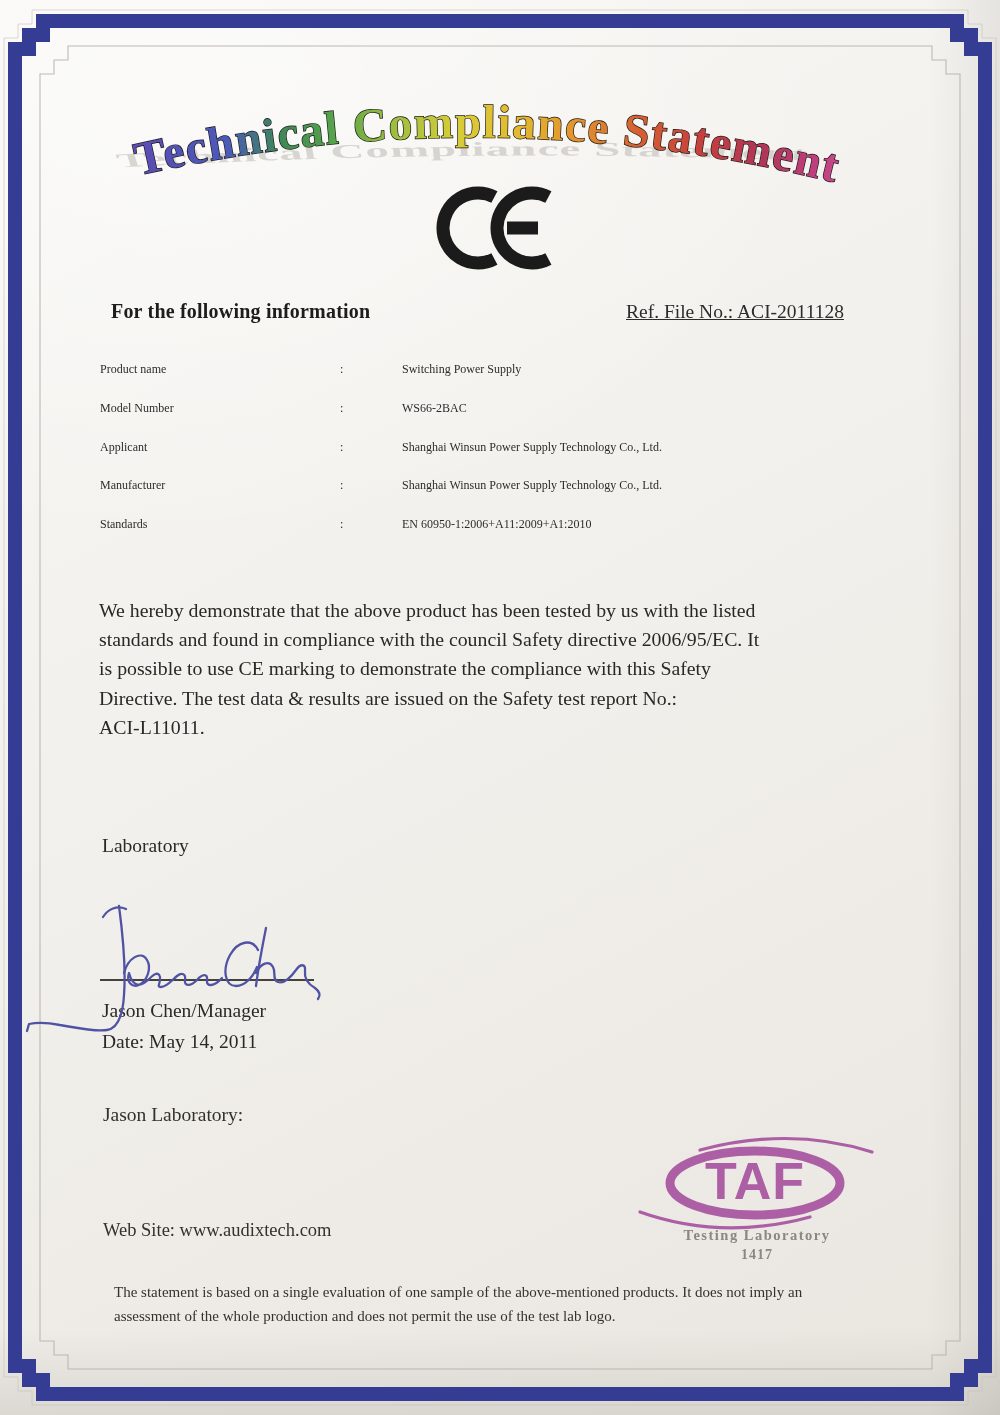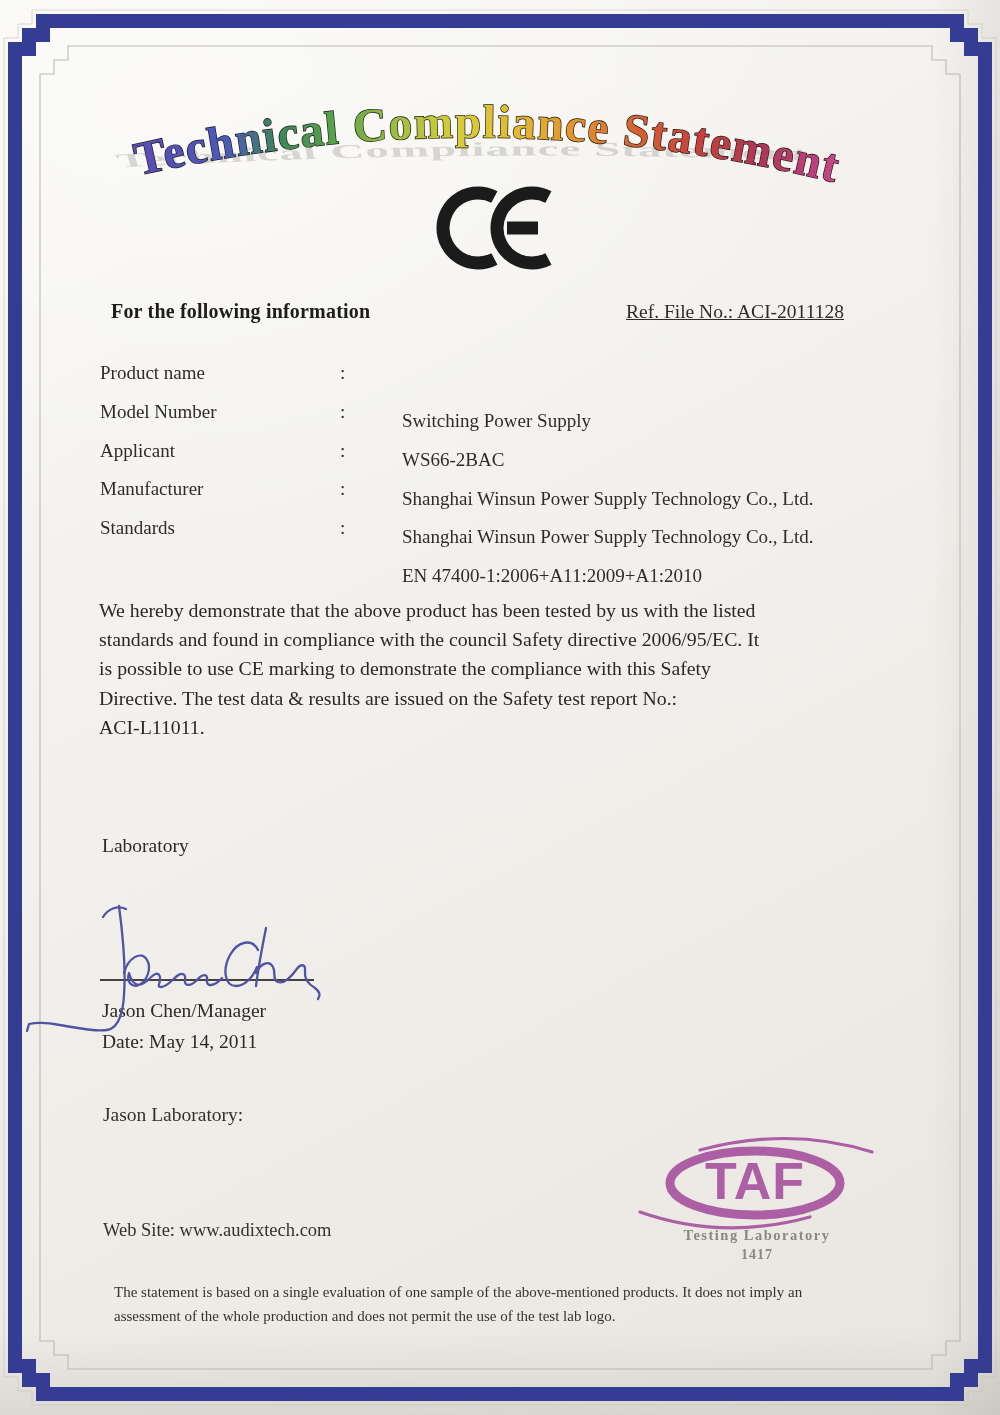--- a/index.html
+++ b/index.html
@@ -17,24 +17,24 @@
     background:
       radial-gradient(1100px 760px at 16% 6%, rgba(255,255,255,.50), rgba(255,255,255,0) 62%),
       linear-gradient(to right, rgba(0,0,0,0) 93%, rgba(95,90,80,.10) 100%),
       linear-gradient(to bottom, rgba(0,0,0,0) 94%, rgba(95,90,80,.13) 100%),
       linear-gradient(152deg,#f8f7f4 0%,#f2f0ec 46%,#e9e6e0 100%);
   }
   .abs{position:absolute;}
   .txt{position:absolute;white-space:pre-line;}
   .heading{font-weight:bold;font-size:20px;color:#1e1d1b;letter-spacing:.2px;}
   .ref{font-size:19.5px;color:#2e2c2a;text-decoration:underline;}
-  .tbl-row{position:absolute;left:100px;width:800px;height:39px;font-size:19px;color:#2e2c2a;text-align:center;}
+  .tbl-row{position:absolute;left:100px;width:800px;height:39px;font-size:12px;color:#2e2c2a;text-align:center;}
   .tbl-label{position:absolute;left:0;top:0;}
   .tbl-colon{position:absolute;left:240px;top:0;}
-  .tbl-value{position:absolute;left:302px;top:0;margin-top:48px;}
+  .tbl-value{position:absolute;left:302px;top:0;}
   .statement{left:99px;top:596px;width:834px;font-size:19.8px;line-height:29.2px;color:#2a2826;}
   .sig-label{left:102px;top:835px;font-size:19.5px;}
   .signer{left:102px;top:1000px;font-size:19.5px;}
   .date{left:102px;top:1031px;font-size:19.5px;}
   .lab-line{left:103px;font-size:19.5px;color:#33312e;}
   .footnote{left:114px;top:1281px;width:822px;font-size:15px;line-height:23.5px;color:#343230;}
   svg.overlay{position:absolute;left:0;top:0;z-index:5;pointer-events:none;}
   .layer-text{position:absolute;inset:0;z-index:2;}
   .band{fill:var(--border-navy);fill-rule:evenodd;}
   .thinline{fill:none;stroke:#b3b0aa;stroke-width:1.1;opacity:.85;}
@@ -82,21 +82,21 @@
         <span class="tbl-value">Shanghai Winsun Power Supply Technology Co., Ltd.</span>
       </div>
       <div class="tbl-row" style="top:116px;">
         <span class="tbl-label">Manufacturer</span>
         <span class="tbl-colon">:</span>
         <span class="tbl-value">Shanghai Winsun Power Supply Technology Co., Ltd.</span>
       </div>
       <div class="tbl-row" style="top:155px;">
         <span class="tbl-label">Standards</span>
         <span class="tbl-colon">:</span>
-        <span class="tbl-value">EN 47400-1:2006+A11:2009+A1:2010</span>
+        <span class="tbl-value">EN 60950-1:2006+A11:2009+A1:2010</span>
       </div>
     </div>
 
     <div class="txt statement">We hereby demonstrate that the above product has been tested by us with the listed
 standards and found in compliance with the council Safety directive 2006/95/EC. It
 is possible to use CE marking to demonstrate the compliance with this Safety
 Directive. The test data &amp; results are issued on the Safety test report No.:
 ACI-L11011.</div>
 
     <div class="txt sig-label">Laboratory</div>

